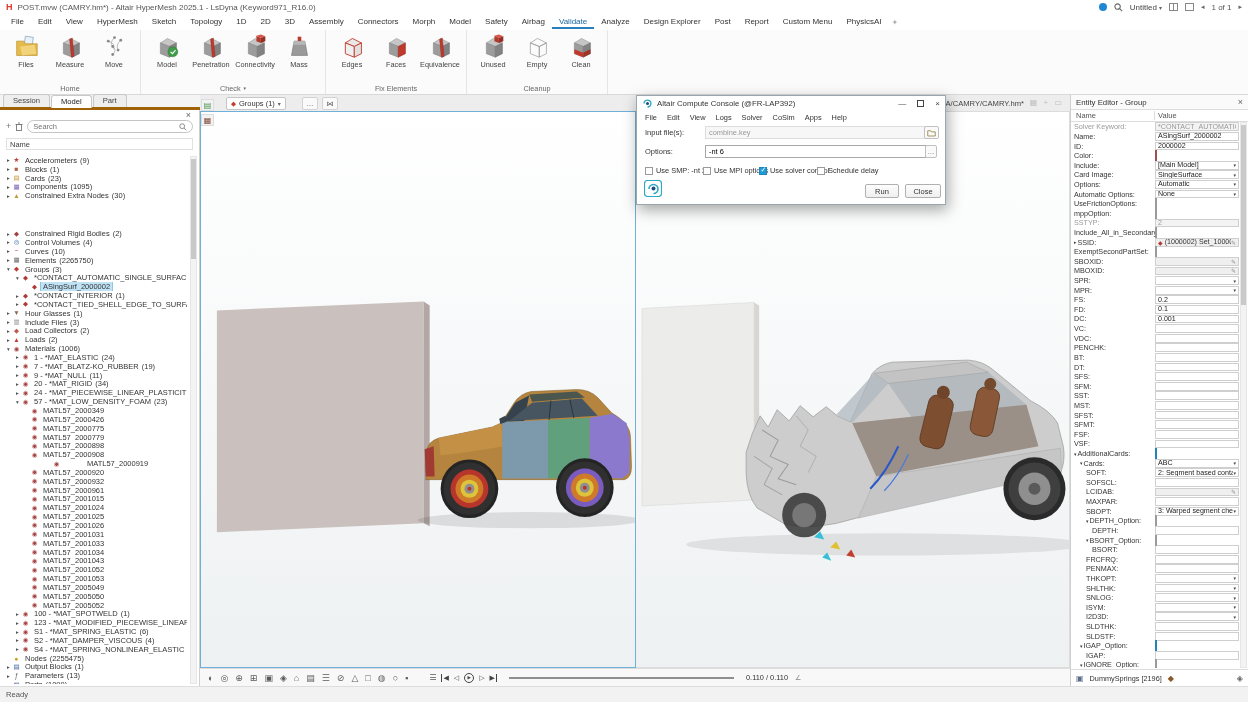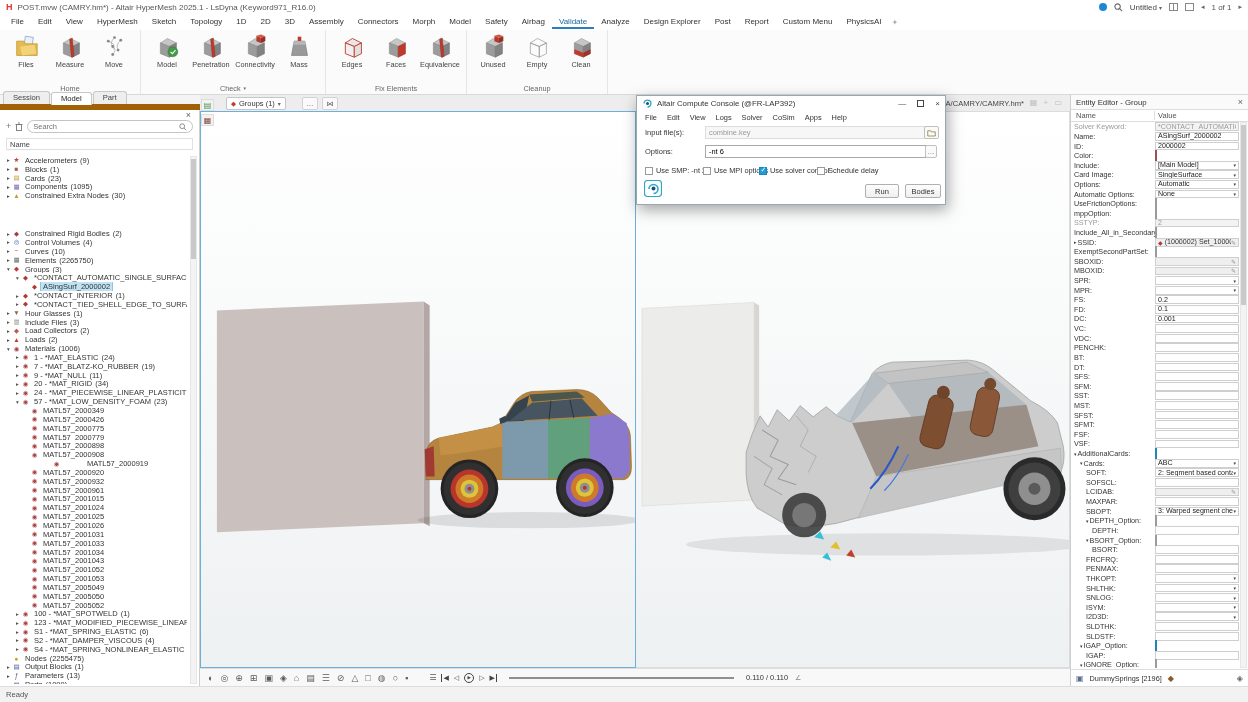--- a/index.html
+++ b/index.html
@@ -33,21 +33,21 @@
 .rlabel{text-align:center;font-size:7.3px;color:#666;height:12px;display:flex;align-items:center;justify-content:center;gap:3px}
 .rlabel .caret{font-size:5px}
 
 
 #main{position:absolute;top:95px;left:0;right:0;bottom:16px;display:flex}
 #left-col{width:200px;display:flex;flex-direction:column;background:#fff}
 #center-col{flex:1;display:flex;flex-direction:column;background:#ededed;position:relative;min-width:0}
 #right-col{width:178px;border-left:1px solid #cfcfcf;position:relative;background:#fff}
 
 
-#browser-tabs{height:15px;display:flex;align-items:flex-end;padding-left:3px;gap:1px;background:#f4f4f4;border-bottom:6px solid #a16207}
+#browser-tabs{height:15px;display:flex;align-items:flex-end;padding-left:3px;gap:1px;background:#f4f4f4;border-bottom:3px solid #a16207}
 .btab{padding:1px 9px 2px;font-size:7.6px;color:#444;background:#eee;border:1px solid #c8c8c8;border-bottom:none;border-radius:3px 3px 0 0}
 .btab.active{background:#fff;position:relative;top:1px;color:#222}
 #browser{position:relative;flex:1;border-right:1px solid #cfcfcf}
 #browser-close{position:absolute;top:1px;right:8px;color:#666;font-size:9px;line-height:8px}
 .search-row{display:flex;align-items:center;gap:4px;padding:10px 6px 3px 6px}
 .mini-ico{color:#777;font-size:9px;line-height:9px}
 .search-box{flex:1;display:flex;align-items:center;border:1px solid #c4c4c4;border-radius:8px;height:13px;padding:0 5px;background:#fff;gap:3px}
 .search-box input{border:none;outline:none;flex:1;font-size:7.5px;font-family:inherit;color:#333;min-width:0}
 .name-header{height:12px;border:1px solid #e0e0e0;margin:2px 6px 0 6px;padding:1px 3px;font-size:7.5px;color:#444;background:#fff}
 #tree{position:absolute;top:46px;bottom:2px;left:3px;right:12px;overflow:hidden;font-size:7.5px}
@@ -1610,14 +1610,14 @@
       </span>
     </div>
   <span id="acc-logo">
     <svg width="18" height="17" viewBox="0 0 18 17">
         <rect x="0.5" y="0.5" width="17" height="16" rx="3" fill="none" stroke="#2aa8c4" stroke-width="1.2"></rect>
         <path d="M5,9 a4.5,4.5 0 1 1 4.5,4.5" fill="none" stroke="#2aa8c4" stroke-width="1.6"></path>
         <circle cx="9.5" cy="8.5" r="2" fill="#1d4f7e"></circle>
       </svg>
   </span>
   <span class="acc-btn" style="left:228px;width:34px">Run</span>
-  <span class="acc-btn" style="left:268px;width:36px">Bodies</span>
+  <span class="acc-btn" style="left:268px;width:36px">Close</span>
 </div>
 
 </body></html>

